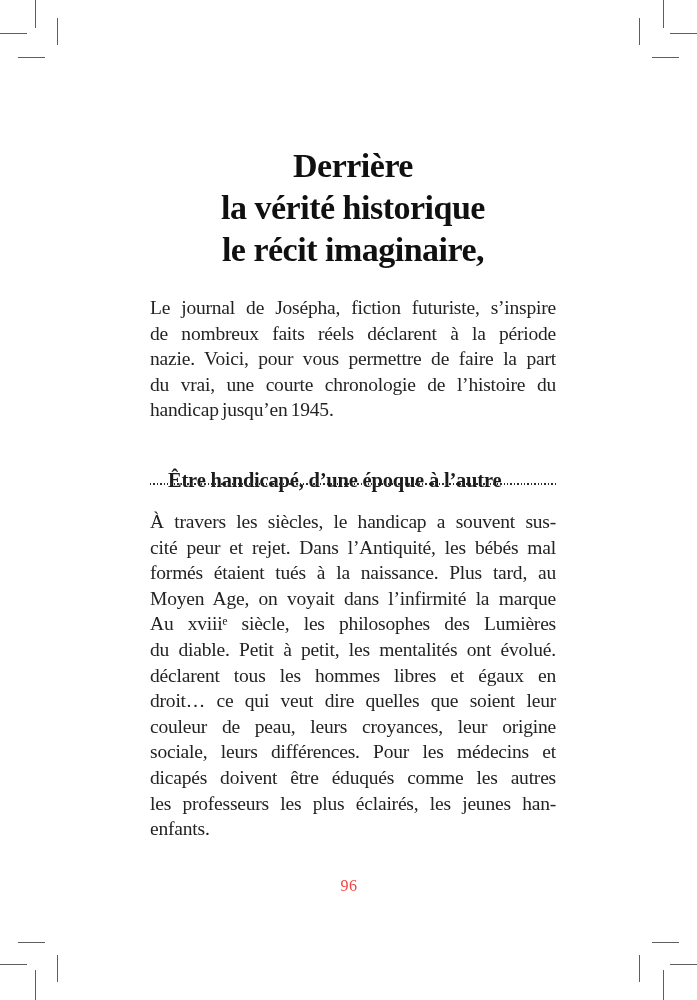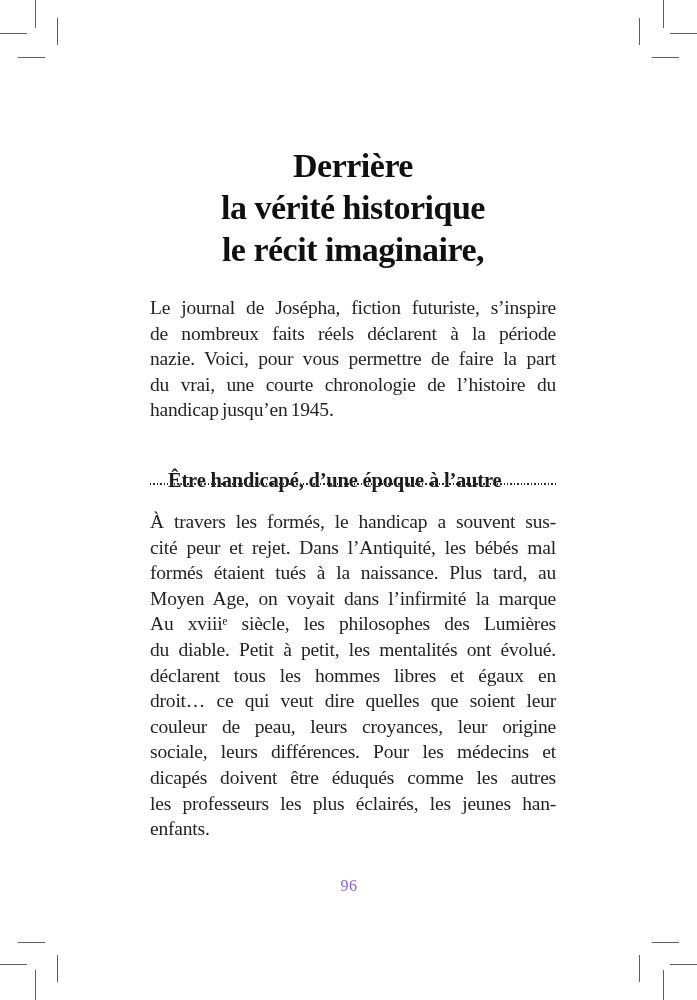--- a/index.html
+++ b/index.html
@@ -58,21 +58,21 @@
     position:absolute;left:150px;top:483px;width:406px;height:2px;
     background:repeating-linear-gradient(90deg,#2e2e2e 0 1.3px,transparent 1.3px 3.4px);
   }
 
   
   .folio{
     position:absolute;left:35px;top:877px;width:628px;
     text-align:center;
     font-size:16px;line-height:18px;
     letter-spacing:0.5px;
-    color:#8b5cf6;
+    color:#ef4444;
   }
 </style>
 </head>
 <body>
 
 <div class="sheet">
 
   <div class="mark v" style="left:35px;top:0;height:28px"></div>
   <div class="mark h" style="left:0;top:33px;width:27px"></div>
   <div class="mark v" style="left:57px;top:18px;height:27px"></div>
@@ -104,21 +104,21 @@
       <div class="line">de nombreux faits réels déclarent à la période</div>
       <div class="line">nazie. Voici, pour vous permettre de faire la part</div>
       <div class="line">du vrai, une courte chronologie de l’histoire du</div>
       <div class="line last">handicap jusqu’en 1945.</div>
     </div>
 
   <h2 class="heading">Être handicapé, d’une époque à l’autre</h2>
   <div class="dotted-rule"></div>
 
   <div class="para body-para">
-      <div class="line">À travers les formés, le handicap a souvent sus-</div>
+      <div class="line">À travers les siècles, le handicap a souvent sus-</div>
       <div class="line">cité peur et rejet. Dans l’Antiquité, les bébés mal</div>
       <div class="line">formés étaient tués à la naissance. Plus tard, au</div>
       <div class="line">Moyen Age, on voyait dans l’infirmité la marque</div>
       <div class="line">Au xviiiᵉ siècle, les philosophes des Lumières</div>
       <div class="line">du diable. Petit à petit, les mentalités ont évolué.</div>
       <div class="line">déclarent tous les hommes libres et égaux en</div>
       <div class="line">droit… ce qui veut dire quelles que soient leur</div>
       <div class="line">couleur de peau, leurs croyances, leur origine</div>
       <div class="line">sociale, leurs différences. Pour les médecins et</div>
       <div class="line">dicapés doivent être éduqués comme les autres</div>

